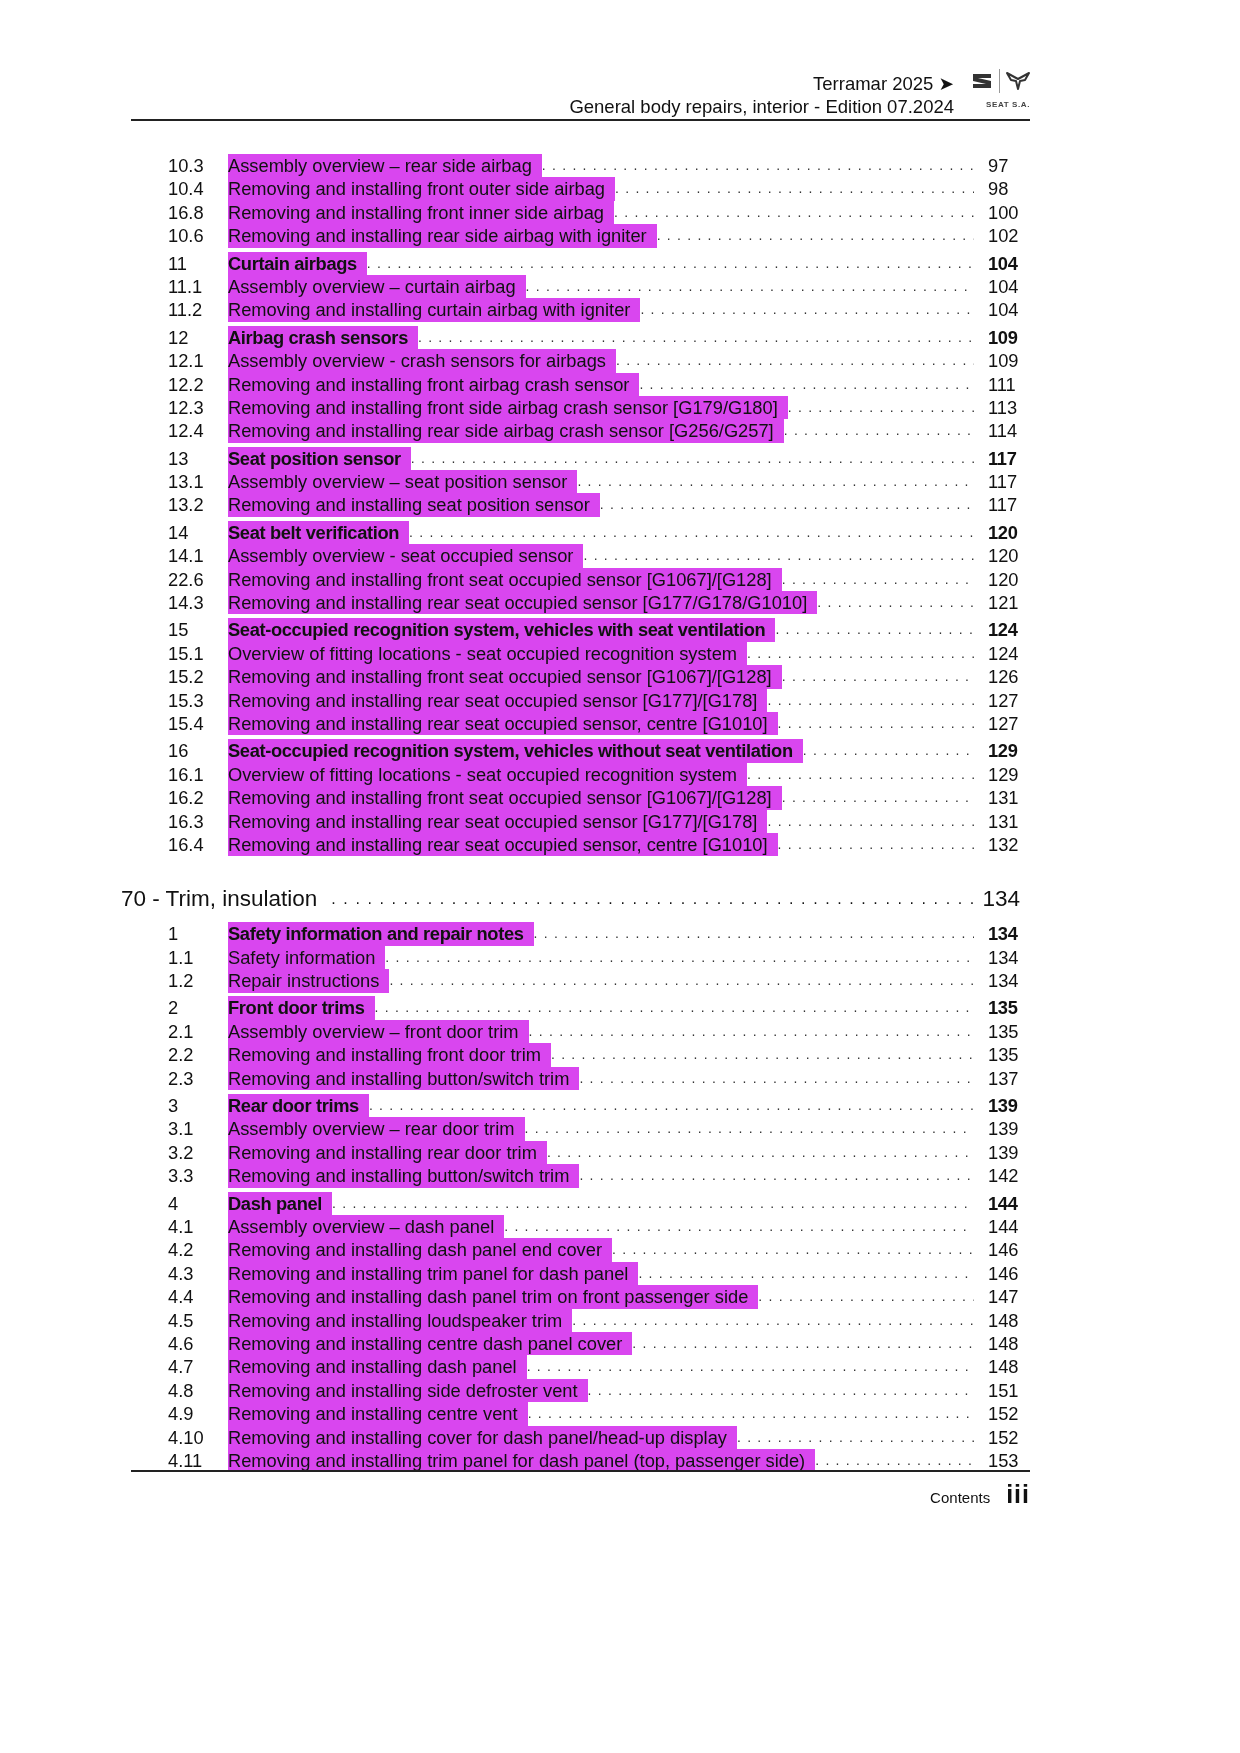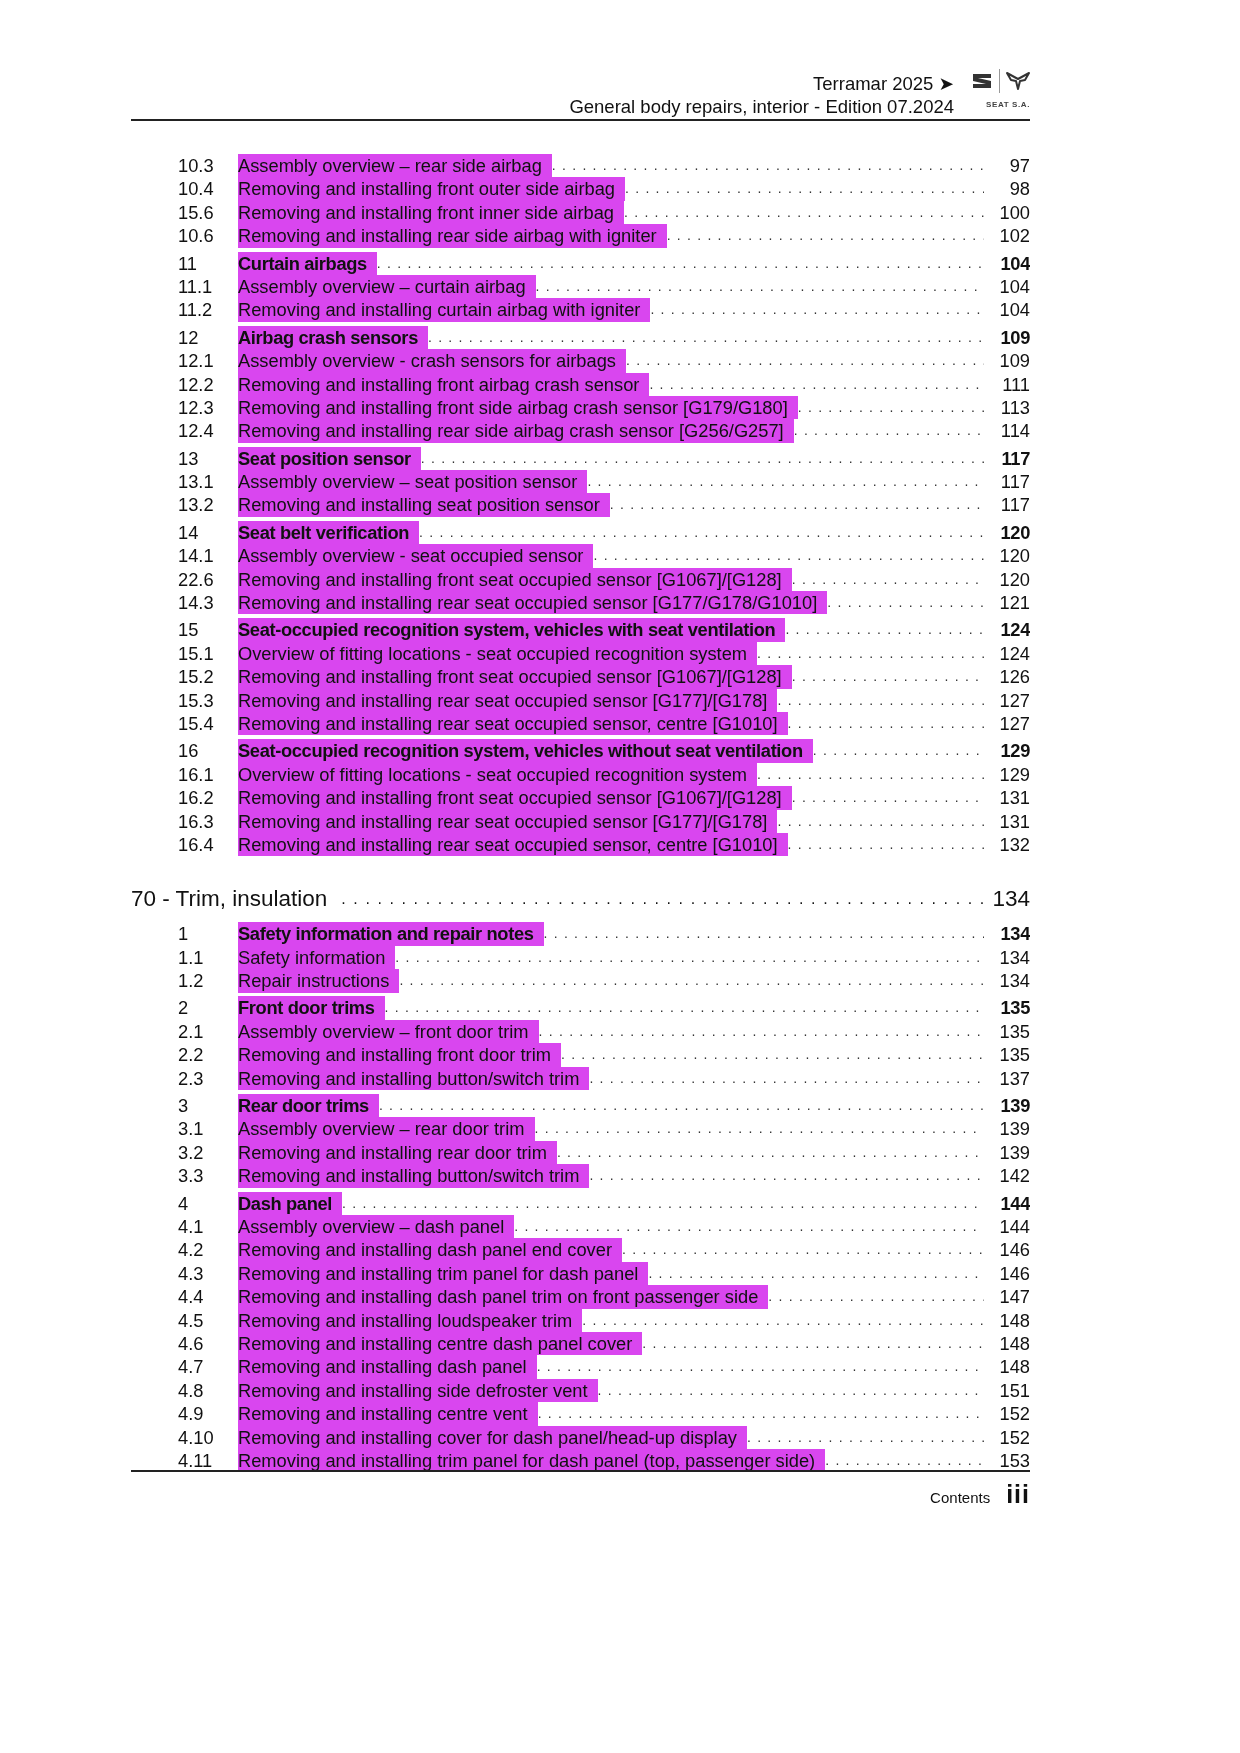--- a/index.html
+++ b/index.html
@@ -6,29 +6,29 @@
   body { width: 1240px; height: 1753px; position: relative; overflow: hidden;
          font-family: "Liberation Sans", sans-serif; color: #111; }
   .header { position: absolute; left: 131px; top: 68px; width: 899px; height: 52px; }
   .header-text { position: absolute; right: 76px; top: 4px; text-align: right; font-size: 18.5px; line-height: 23px; color: #111; margin-left: 12px; }
   .header-logo { position: absolute; right: 0; top: 0; width: 62px; height: 48px; }
   .header-logo .logos { display: flex; align-items: center; justify-content: flex-end; height: 26px; gap: 6px; }
   .header-logo .divider { width: 1px; height: 24px; background: #999; }
   .header-logo .brand { font-size: 8px; font-weight: bold; letter-spacing: 0.6px; text-align: right; margin-top: 6px; color: #444; }
   .rule-top { position: absolute; left: 131px; top: 119px; width: 899px; height: 2px; background: #222; }
 
-  .toc { position: absolute; left: 131px; top: 154px; width: 899px; }
+  .toc { position: absolute; left: 121px; top: 154px; width: 899px; }
   .row { position: relative; height: 23.4px; display: flex; align-items: center; font-size: 18.3px; line-height: 23.4px; }
   .row.group { margin-top: 4px; font-weight: normal; }
   .row.group .title, .row.group .page { font-weight: bold; letter-spacing: -0.35px; }
   .row .num { position: absolute; left: 47px; width: 60px; }
   .row .title-wrap { position: absolute; left: 107px; right: 0; display: flex; align-items: center; overflow: hidden; white-space: nowrap; }
   .row .title { flex: 0 0 auto; padding-right: 10px; background: #d946ef; }
   .row .dots { flex: 1 1 auto; overflow: hidden; white-space: nowrap; color: #333; letter-spacing: 6.3px; font-size: 14px; margin-right: 14px; }
-  .row .page { flex: 0 0 auto; min-width: 32px; text-align: right; }
+  .row .page { flex: 0 0 auto; min-width: 32px; }
   .chapter { position: relative; height: 38px; margin-top: 24px; display: flex; align-items: center; font-size: 22.5px; }
   .chapter .title-wrap { position: absolute; left: 0; right: 0; display: flex; align-items: center; white-space: nowrap; overflow: hidden; }
   .chapter .title { padding-right: 14px; }
   .chapter .dots { flex: 1 1 auto; overflow: hidden; white-space: nowrap; font-size: 16px; letter-spacing: 7.6px; margin-right: 2px; }
   .chapter .page { flex: 0 0 auto; }
 
   .rule-bottom { position: absolute; left: 131px; top: 1470px; width: 899px; height: 2px; background: #222; }
   .footer { position: absolute; right: 210px; top: 1480px; display: flex; align-items: baseline; gap: 16px; }
   .footer .label { font-size: 15px; color: #111; }
   .footer .pageno { font-size: 25px; font-weight: bold; letter-spacing: 1px; }
@@ -68,21 +68,21 @@
       </div>
       <div class="row">
         <span class="num">10.4</span>
         <div class="title-wrap">
           <span class="title">Removing and installing front outer side airbag</span>
           <span class="dots">........................................................................................................................</span>
           <span class="page">98</span>
         </div>
       </div>
       <div class="row">
-        <span class="num">15.6</span>
+        <span class="num">16.8</span>
         <div class="title-wrap">
           <span class="title">Removing and installing front inner side airbag</span>
           <span class="dots">........................................................................................................................</span>
           <span class="page">100</span>
         </div>
       </div>
       <div class="row">
         <span class="num">10.6</span>
         <div class="title-wrap">
           <span class="title">Removing and installing rear side airbag with igniter</span>

